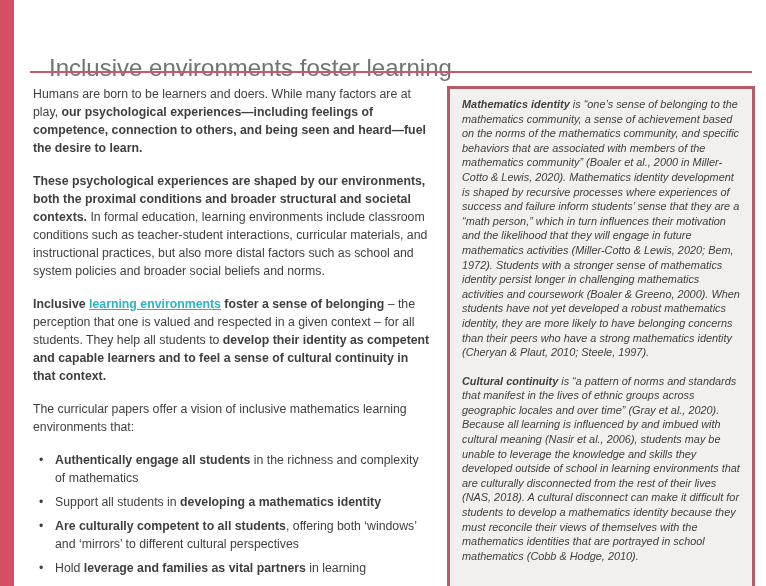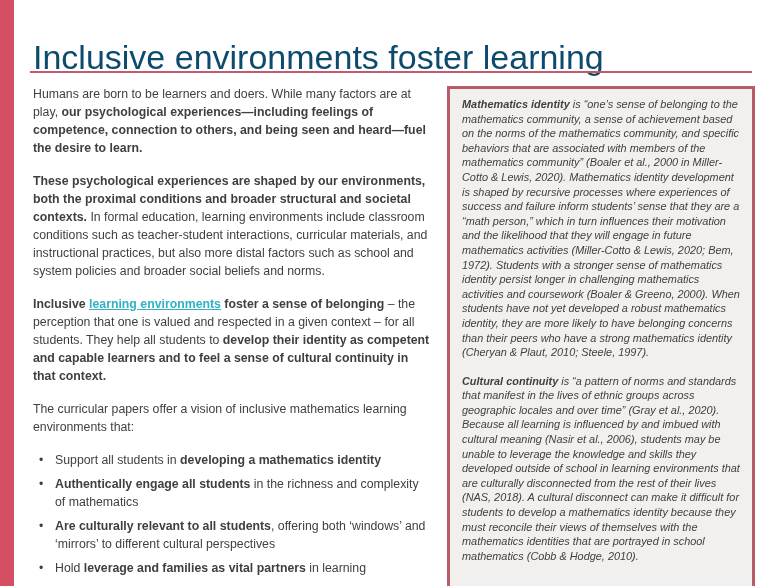--- a/index.html
+++ b/index.html
@@ -6,22 +6,22 @@
   .slide {
     position:relative; width:766px; height:586px; background:#ffffff;
     overflow:hidden; font-family:"Liberation Sans", sans-serif;
     margin:0 auto;
   }
   .accent-bar {
     position:absolute; left:0; top:0; width:14px; height:586px;
     background:#d44f63;
   }
   .title {
-    position:absolute; left:33px; top:38px; margin:0;
-    font-size:34px; font-weight:400; color:#0c4a6e; letter-spacing:0;
+    position:absolute; left:33px; top:38px; margin:16px;
+    font-size:24px; font-weight:400; color:#737373; letter-spacing:0;
     white-space:nowrap;
   }
   .title-rule {
     position:absolute; left:30px; top:71px; width:722px; height:2px;
     background:#c45a6d; border:none; margin:0;
   }
   .main-col {
     position:absolute; left:33px; top:85px; width:399px;
     font-size:12.3px; line-height:18px; color:#3f3f3f;
   }
@@ -53,23 +53,23 @@
 
   <h1 class="title">Inclusive environments foster learning</h1>
   <div class="title-rule"></div>
 
   <div class="main-col">
     <p><span>Humans are born to be learners and doers. While many factors are at play, </span><span class="b">our psychological experiences—including feelings of competence, connection to others, and being seen and heard—fuel the desire to learn.</span></p>
     <p><span class="b">These psychological experiences are shaped by our environments, both the proximal conditions and broader structural and societal contexts.</span><span> In formal education, learning environments include classroom conditions such as teacher-student interactions, curricular materials, and instructional practices, but also more distal factors such as school and system policies and broader social beliefs and norms.</span></p>
     <p><span class="b">Inclusive </span><a class="b link" href="#">learning environments</a><span class="b"> foster a sense of belonging</span><span> – the perception that one is valued and respected in a given context – for all students. They help all students to </span><span class="b">develop their identity as competent and capable learners and to feel a sense of cultural continuity in that context.</span></p>
     <p><span>The curricular papers offer a vision of inclusive mathematics learning environments that:</span></p>
     <ul>
+      <li><span class="b">Authentically engage all students</span><span> in the richness and complexity of mathematics</span></li>
       <li><span>Support all students in </span><span class="b">developing a mathematics identity</span></li>
-      <li><span class="b">Authentically engage all students</span><span> in the richness and complexity of mathematics</span></li>
-      <li><span class="b">Are culturally relevant to all students</span><span>, offering both ‘windows’ and ‘mirrors’ to different cultural perspectives</span></li>
+      <li><span class="b">Are culturally competent to all students</span><span>, offering both ‘windows’ and ‘mirrors’ to different cultural perspectives</span></li>
       <li><span>Hold </span><span class="b">leverage and families as vital partners</span><span> in learning</span></li>
     </ul>
 
   </div>
 
   <div class="side-box">
     <p><span class="b">Mathematics identity</span><span> is “one’s sense of belonging to the mathematics community, a sense of achievement based on the norms of the mathematics community, and specific behaviors that are associated with members of the mathematics community” (Boaler et al., 2000 in Miller-Cotto &amp; Lewis, 2020). Mathematics identity development is shaped by recursive processes where experiences of success and failure inform students’ sense that they are a “math person,” which in turn influences their motivation and the likelihood that they will engage in future mathematics activities (Miller-Cotto &amp; Lewis, 2020; Bem, 1972). Students with a stronger sense of mathematics identity persist longer in challenging mathematics activities and coursework (Boaler &amp; Greeno, 2000). When students have not yet developed a robust mathematics identity, they are more likely to have belonging concerns than their peers who have a strong mathematics identity (Cheryan &amp; Plaut, 2010; Steele, 1997).</span></p>
     <p><span class="b">Cultural continuity</span><span> is “a pattern of norms and standards that manifest in the lives of ethnic groups across geographic locales and over time” (Gray et al., 2020). Because all learning is influenced by and imbued with cultural meaning (Nasir et al., 2006), students may be unable to leverage the knowledge and skills they developed outside of school in learning environments that are culturally disconnected from the rest of their lives (NAS, 2018). A cultural disconnect can make it difficult for students to develop a mathematics identity because they must reconcile their views of themselves with the mathematics identities that are portrayed in school mathematics (Cobb &amp; Hodge, 2010).</span></p>
   </div>
 

